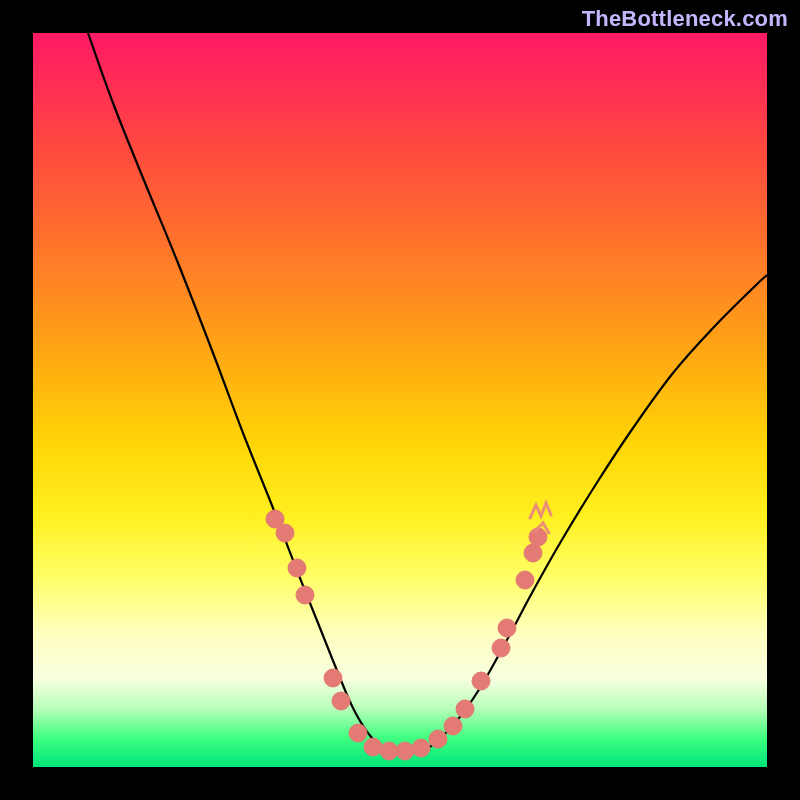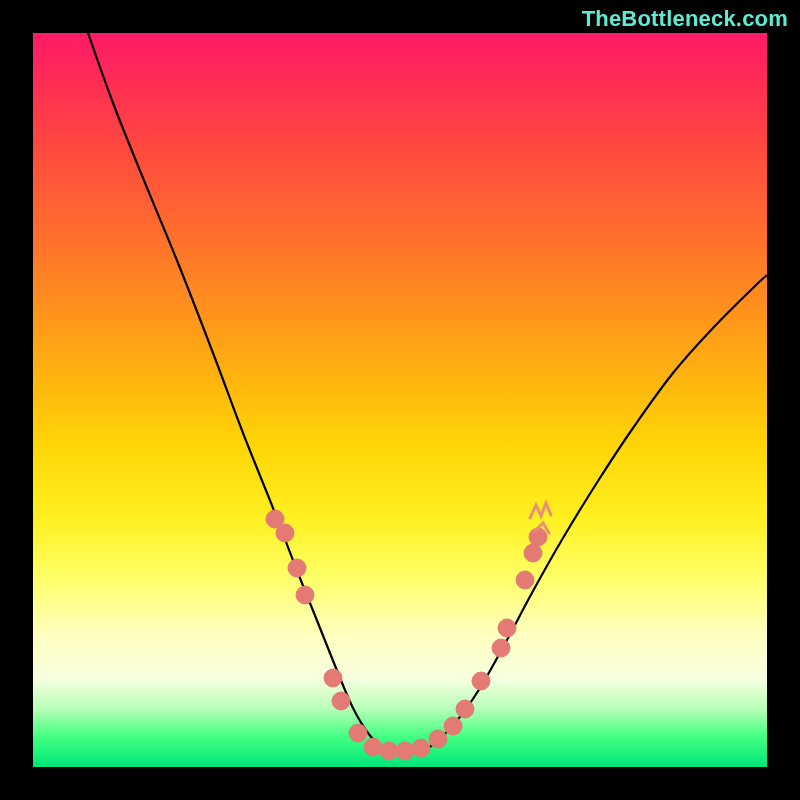--- a/index.html
+++ b/index.html
@@ -10,21 +10,21 @@
     height: 800px;
     background: #000;
   }
   .watermark {
     position: absolute;
     top: 6px;
     right: 12px;
     font-family: Arial, Helvetica, sans-serif;
     font-size: 22px;
     font-weight: 600;
-    color: #5eead4;
+    color: #c4b5fd;
     letter-spacing: 0.2px;
     margin-left: 16px;
   }
   .plot-area {
     position: absolute;
     left: 33px;
     top: 33px;
     width: 734px;
     height: 734px;
     

